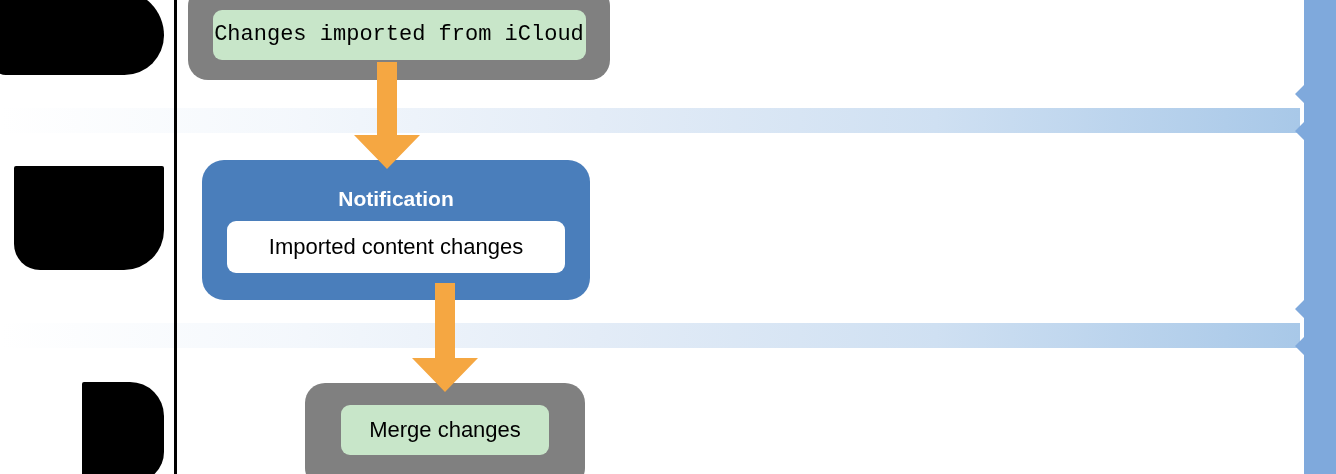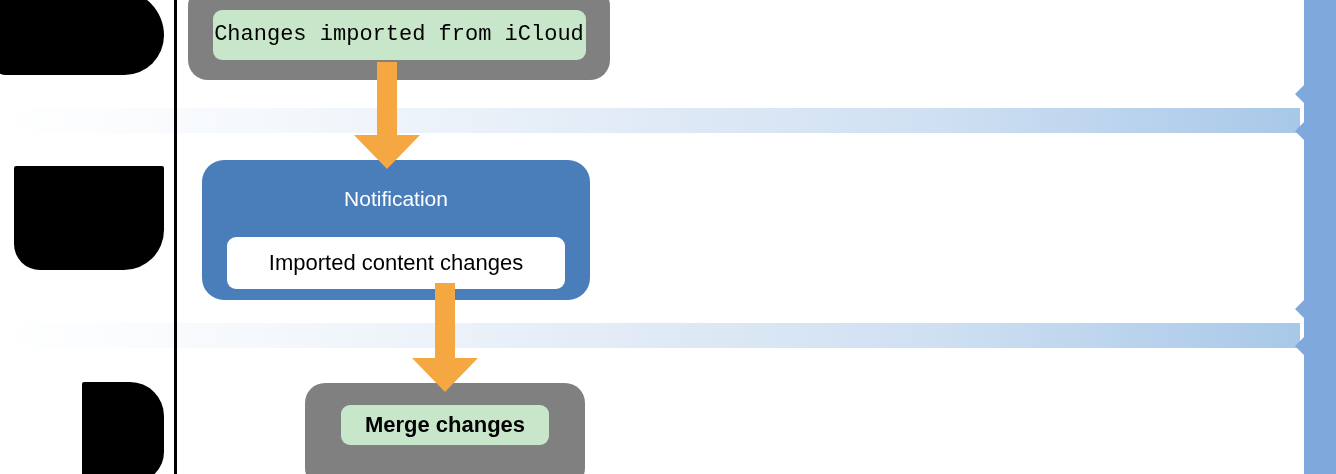--- a/index.html
+++ b/index.html
@@ -104,52 +104,52 @@
     align-items: center;
     justify-content: center;
     color: #000000;
     font-size: 22px;
     line-height: 1;
     white-space: nowrap;
   }
   .node-title {
     color: #ffffff;
     font-size: 21px;
-    font-weight: normal;
+    font-weight: bold;
     line-height: 1;
     white-space: nowrap;
   }
 
   
   #node-imported {
     left: 188px; top: -14px; width: 422px; height: 94px;
     align-items: flex-end;
     padding-bottom: 20px;
     box-sizing: border-box;
   }
   #node-imported .inner-green { width: 373px; height: 50px; font-family: Liberation Mono, monospace; }
 
   
   #node-notification {
     left: 202px; top: 160px; width: 388px; height: 140px;
     padding-top: 28px;
     box-sizing: border-box;
   }
   #node-notification .inner-white {
-    width: 338px; height: 52px; margin-top: 28px;
+    width: 338px; height: 52px; margin-top: 12px;
   }
 
   
   #node-merge {
     left: 305px; top: 383px; width: 280px; height: 105px;
     align-items: flex-start;
     padding-top: 22px;
     box-sizing: border-box;
   }
-  #node-merge .inner-green { width: 208px; height: 40px; font-weight: bold; }
+  #node-merge .inner-green { width: 208px; height: 50px; }
 
   
   .arrow {
     position: absolute;
     z-index: 8;
   }
 </style>
 </head>
 <body>
 

